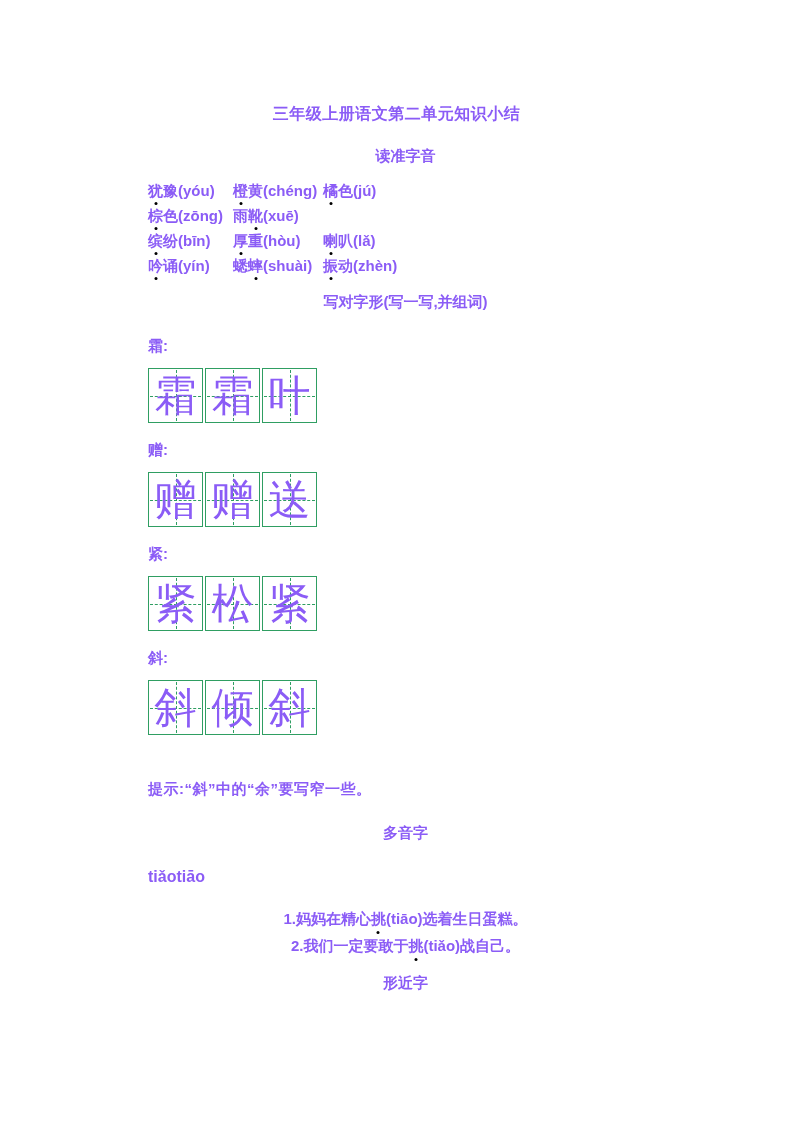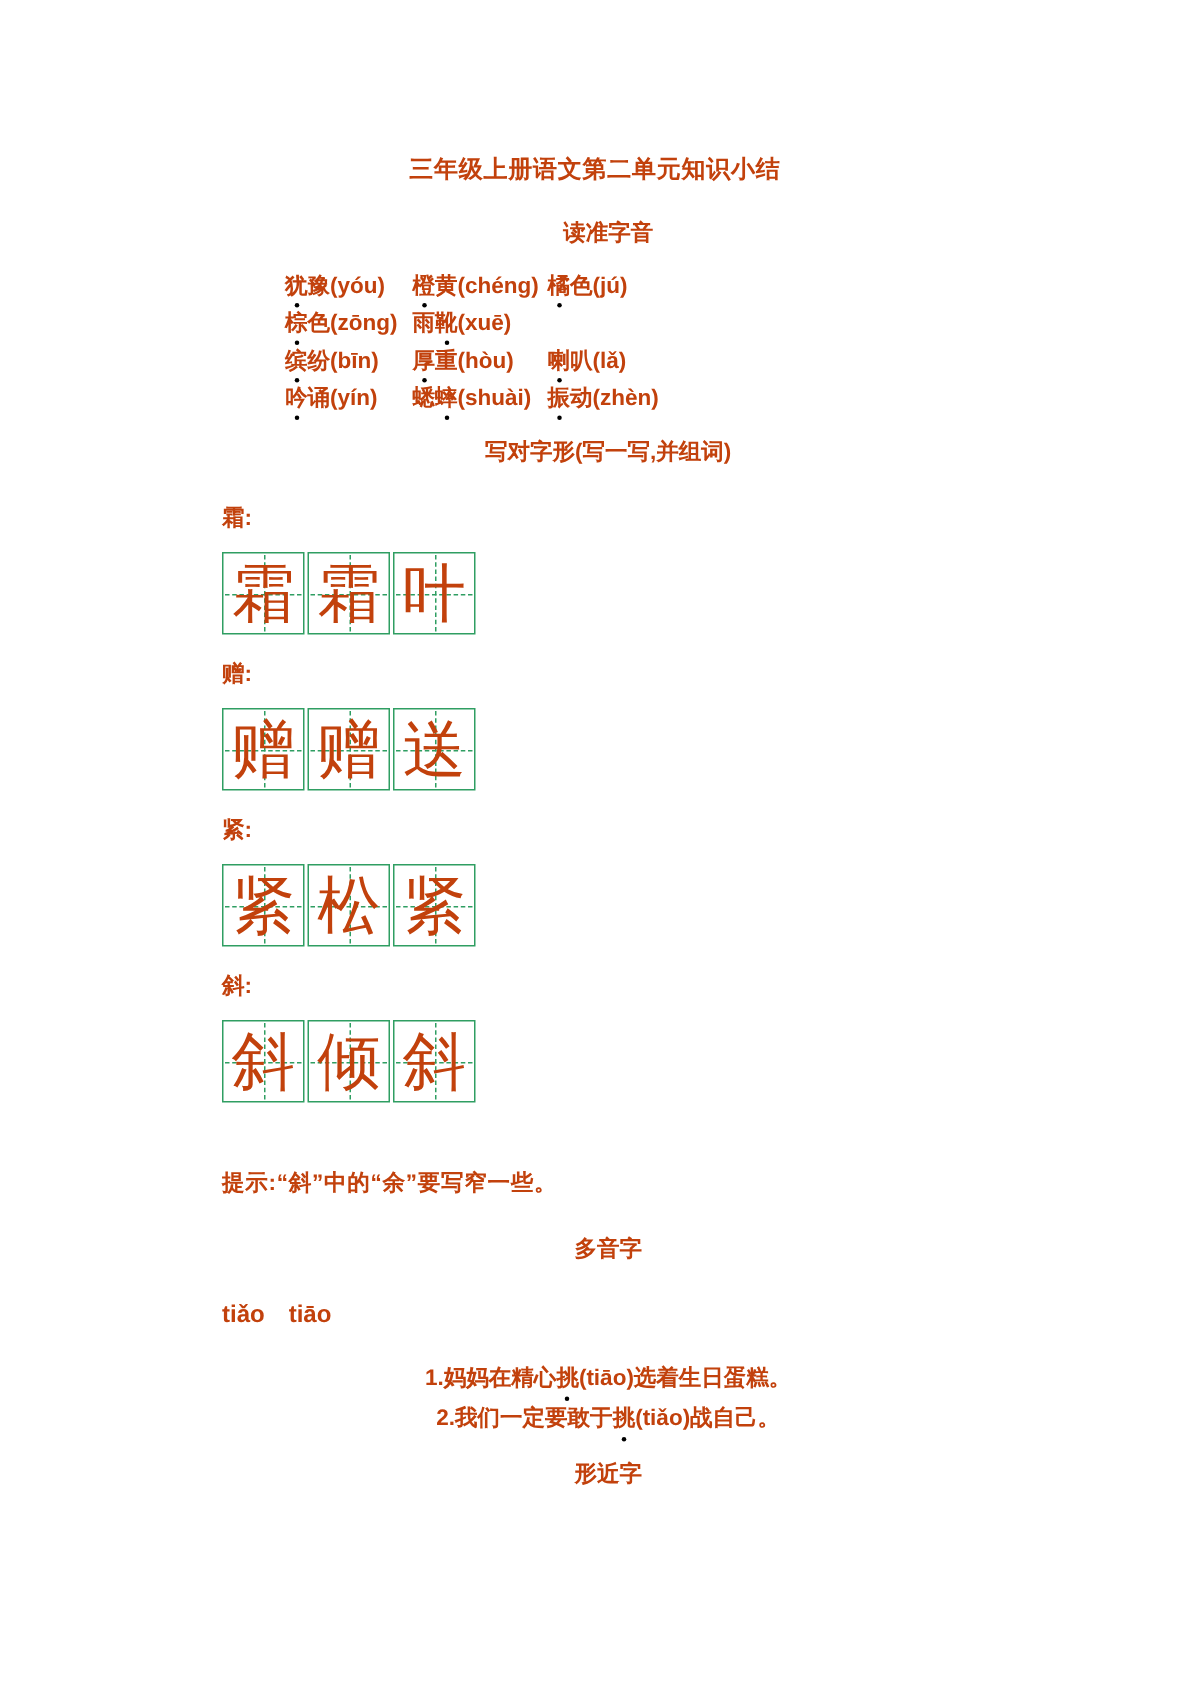--- a/index.html
+++ b/index.html
@@ -3,41 +3,41 @@
 <meta charset="utf-8">
 <style>
   * { margin: 0; padding: 0; box-sizing: border-box; }
   html, body { background: #ffffff; }
   .page {
     position: relative;
     width: 793px;
     height: 1122px;
     margin: 0 auto;
     background: #ffffff;
-    color: #c2410c;
+    color: #8b5cf6;
     font-family: "Liberation Sans", sans-serif;
     font-weight: 700;
     padding: 103px 130px 0 148px;
   }
   .doc-title {
     font-size: 16px;
     line-height: 22px;
     text-align: center;
     letter-spacing: 0.5px;
     
     margin-left: -18px;
   }
   .section-heading {
     font-size: 15px;
     line-height: 20px;
     margin-top: 21px;
     text-align: center;
   }
   
-  .word-list { margin-top: 12px; margin-left: 42px; }
+  .word-list { margin-top: 12px; }
   .word-row {
     display: grid;
     grid-template-columns: 85px 90px auto;
     font-size: 15px;
     line-height: 25px;
     white-space: nowrap;
   }
   .em-dot { position: relative; display: inline-block; }
   .em-dot::after {
     content: "";
@@ -81,21 +81,21 @@
   }
   .glyph {
     position: relative;
     z-index: 1;
     font-family: "DejaVu Serif", serif;
     font-weight: 400;
     font-size: 42px;
     line-height: 1;
   }
   .tip-line { font-size: 15px; line-height: 20px; margin-top: 44px; letter-spacing: 0.5px; }
-  .pinyin-line { font-size: 16px; line-height: 20px; margin-top: 24px; display: flex; gap: 16px; }
+  .pinyin-line { font-size: 16px; line-height: 20px; margin-top: 24px; display: flex; }
   .sentence { font-size: 15px; line-height: 27px; white-space: nowrap; }
   .sentences { margin-top: 18px; text-align: center; }
   .last-heading { margin-top: 14px; }
 </style>
 </head>
 <body>
 
 <div class="page">
 
   <h1 class="doc-title">三年级上册语文第二单元知识小结</h1>

